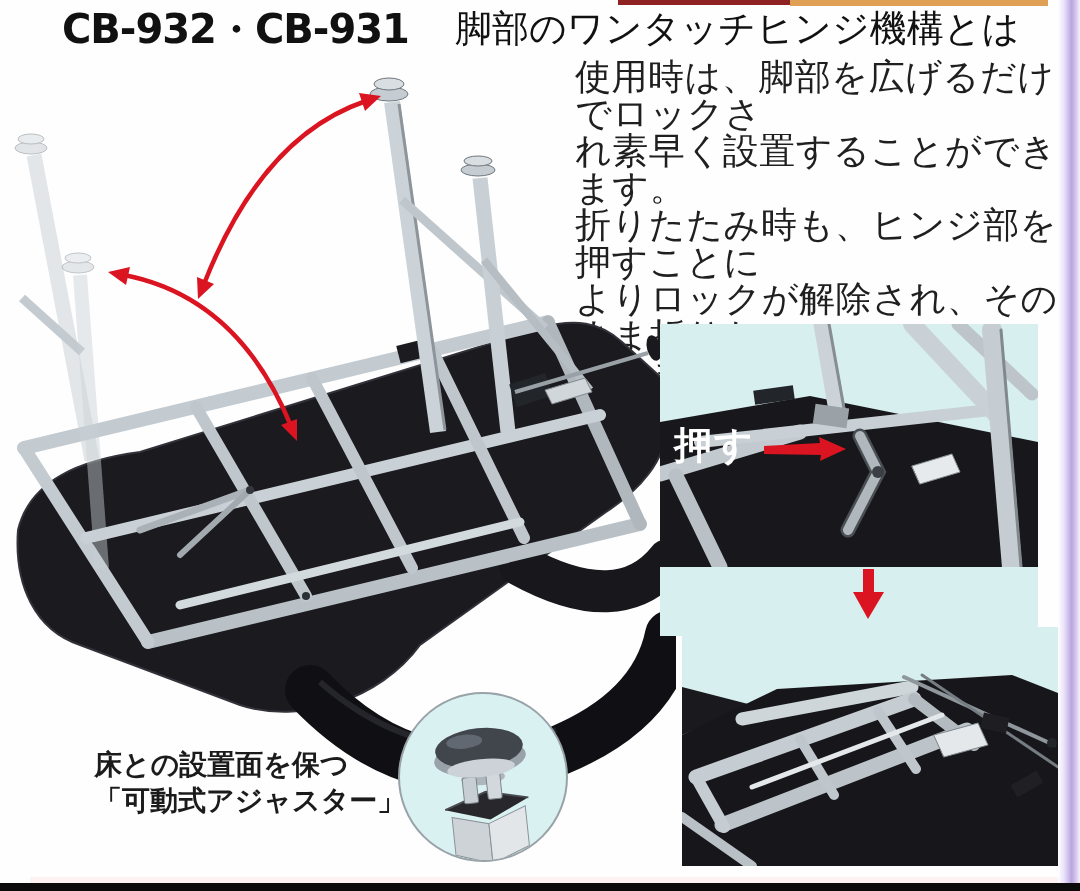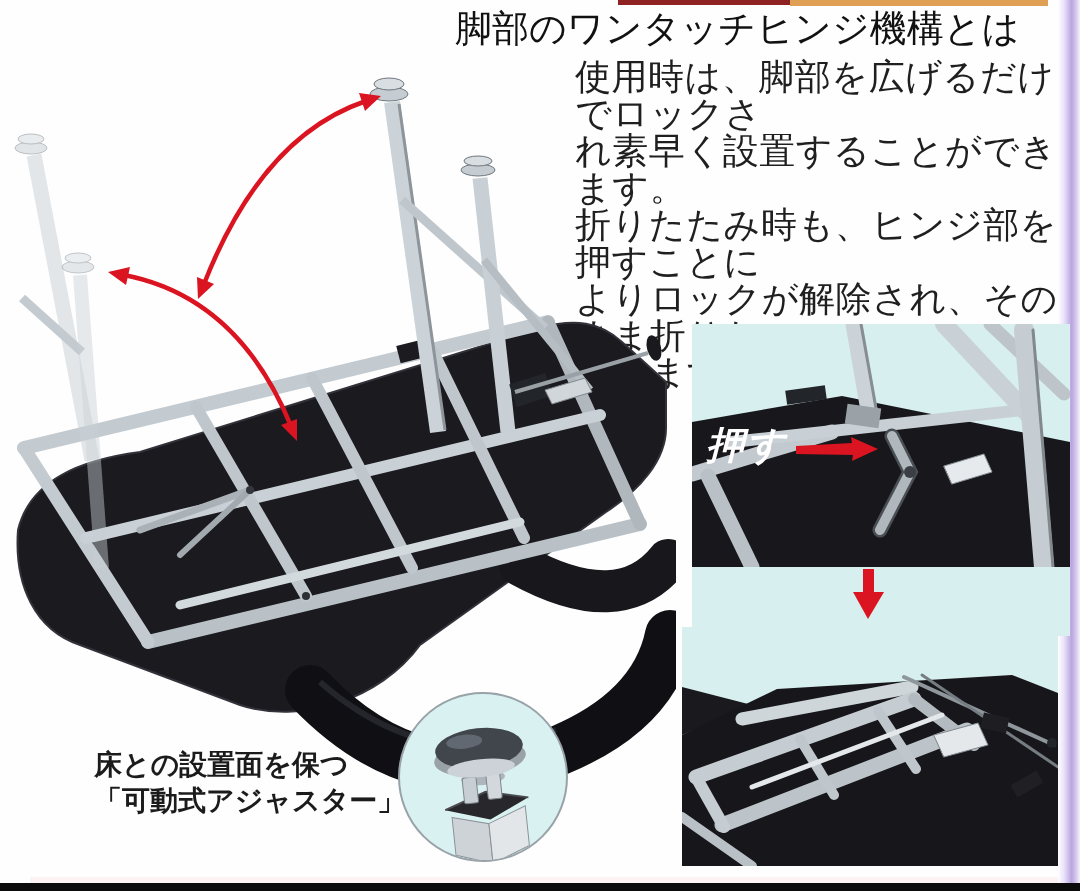--- a/index.html
+++ b/index.html
@@ -17,21 +17,21 @@
   .bottom-pink{left:30px;top:877px;width:1028px;height:6px;background:#fdf3f2;}
   .bottom-bar{left:0;top:883px;width:1080px;height:8px;background:#0b0b0b;}
   
   .title-model{left:62px;top:2px;font-size:40px;font-weight:bold;letter-spacing:-1px;color:#111;}
   .title-subject{left:455px;top:4px;font-size:37px;font-weight:normal;color:#111;}
   
   .intro{left:575px;top:58px;width:492px;font-size:36px;line-height:37px;
     color:#1f1f1f;white-space:pre-line;letter-spacing:0.5px;}
   
   .photo{background:#d7efee;overflow:hidden;}
-  .photo1{left:692px;top:324px;width:378px;height:312px;font-style:italic;}
+  .photo1{left:660px;top:324px;width:378px;height:312px;}
   .photo2{left:682px;top:627px;width:376px;height:239px;}
   .push-label{left:14px;top:96px;font-size:38px;font-weight:bold;color:#ffffff;letter-spacing:2px;}
   .push-arrow{left:104px;top:112px;}
   .down-arrow{left:849px;top:569px;}
   
   .adjuster-caption{left:94px;top:747px;font-size:28px;font-weight:bold;line-height:36px;color:#1b1b1b;}
   .adjuster-circle{left:398px;top:692px;width:170px;height:170px;border-radius:50%;
     background:#d9f1f0;border:2px solid #98a2a8;overflow:hidden;box-sizing:border-box;}
   svg{display:block;}
 </style>
@@ -39,20 +39,21 @@
 <body>
 
 <div class="canvas">
 
   <div class="abs topline-red"></div>
   <div class="abs topline-orange"></div>
   <div class="abs side-strip"></div>
   <div class="abs bottom-pink"></div>
   <div class="abs bottom-bar"></div>
 
+  <div class="abs title-model">CB-932・CB-931</div>
   <div class="abs title-subject">脚部のワンタッチヒンジ機構とは</div>
 
   <div class="abs intro">使用時は、脚部を広げるだけでロックさ
 れ素早く設置することができます。
 折りたたみ時も、ヒンジ部を押すことに
 よりロックが解除され、そのまま折りた
 ためます。</div>
 
   <svg class="abs" style="left:0;top:60px;" width="676" height="756" viewBox="0 0 676 756">
 

